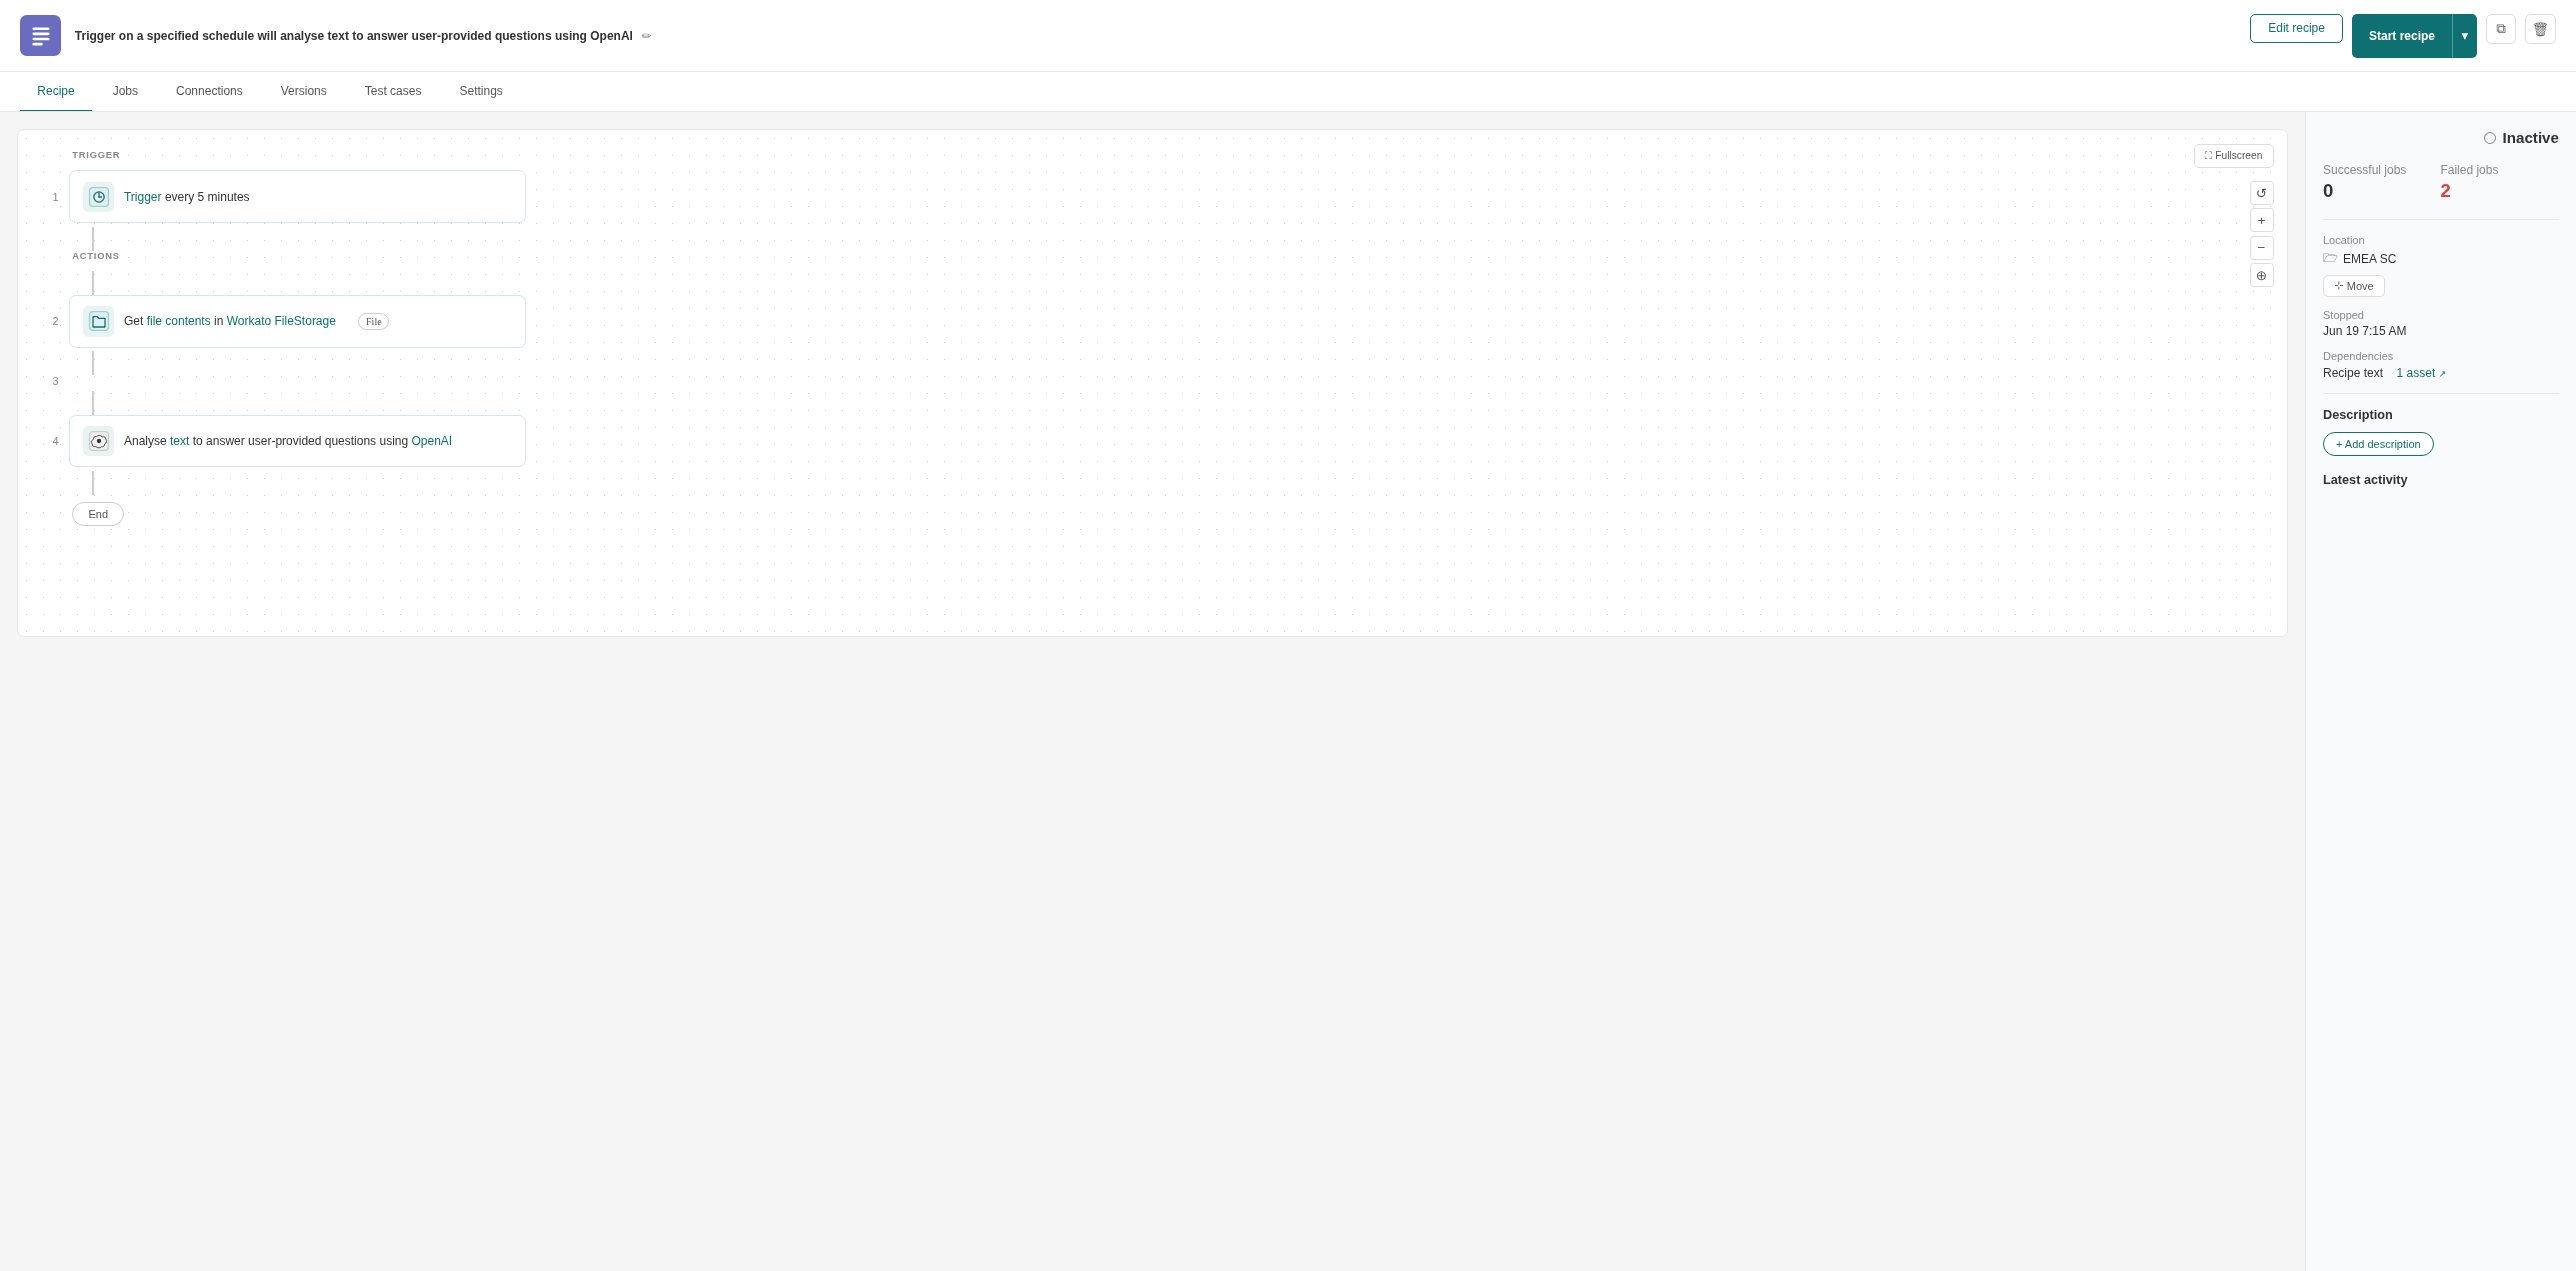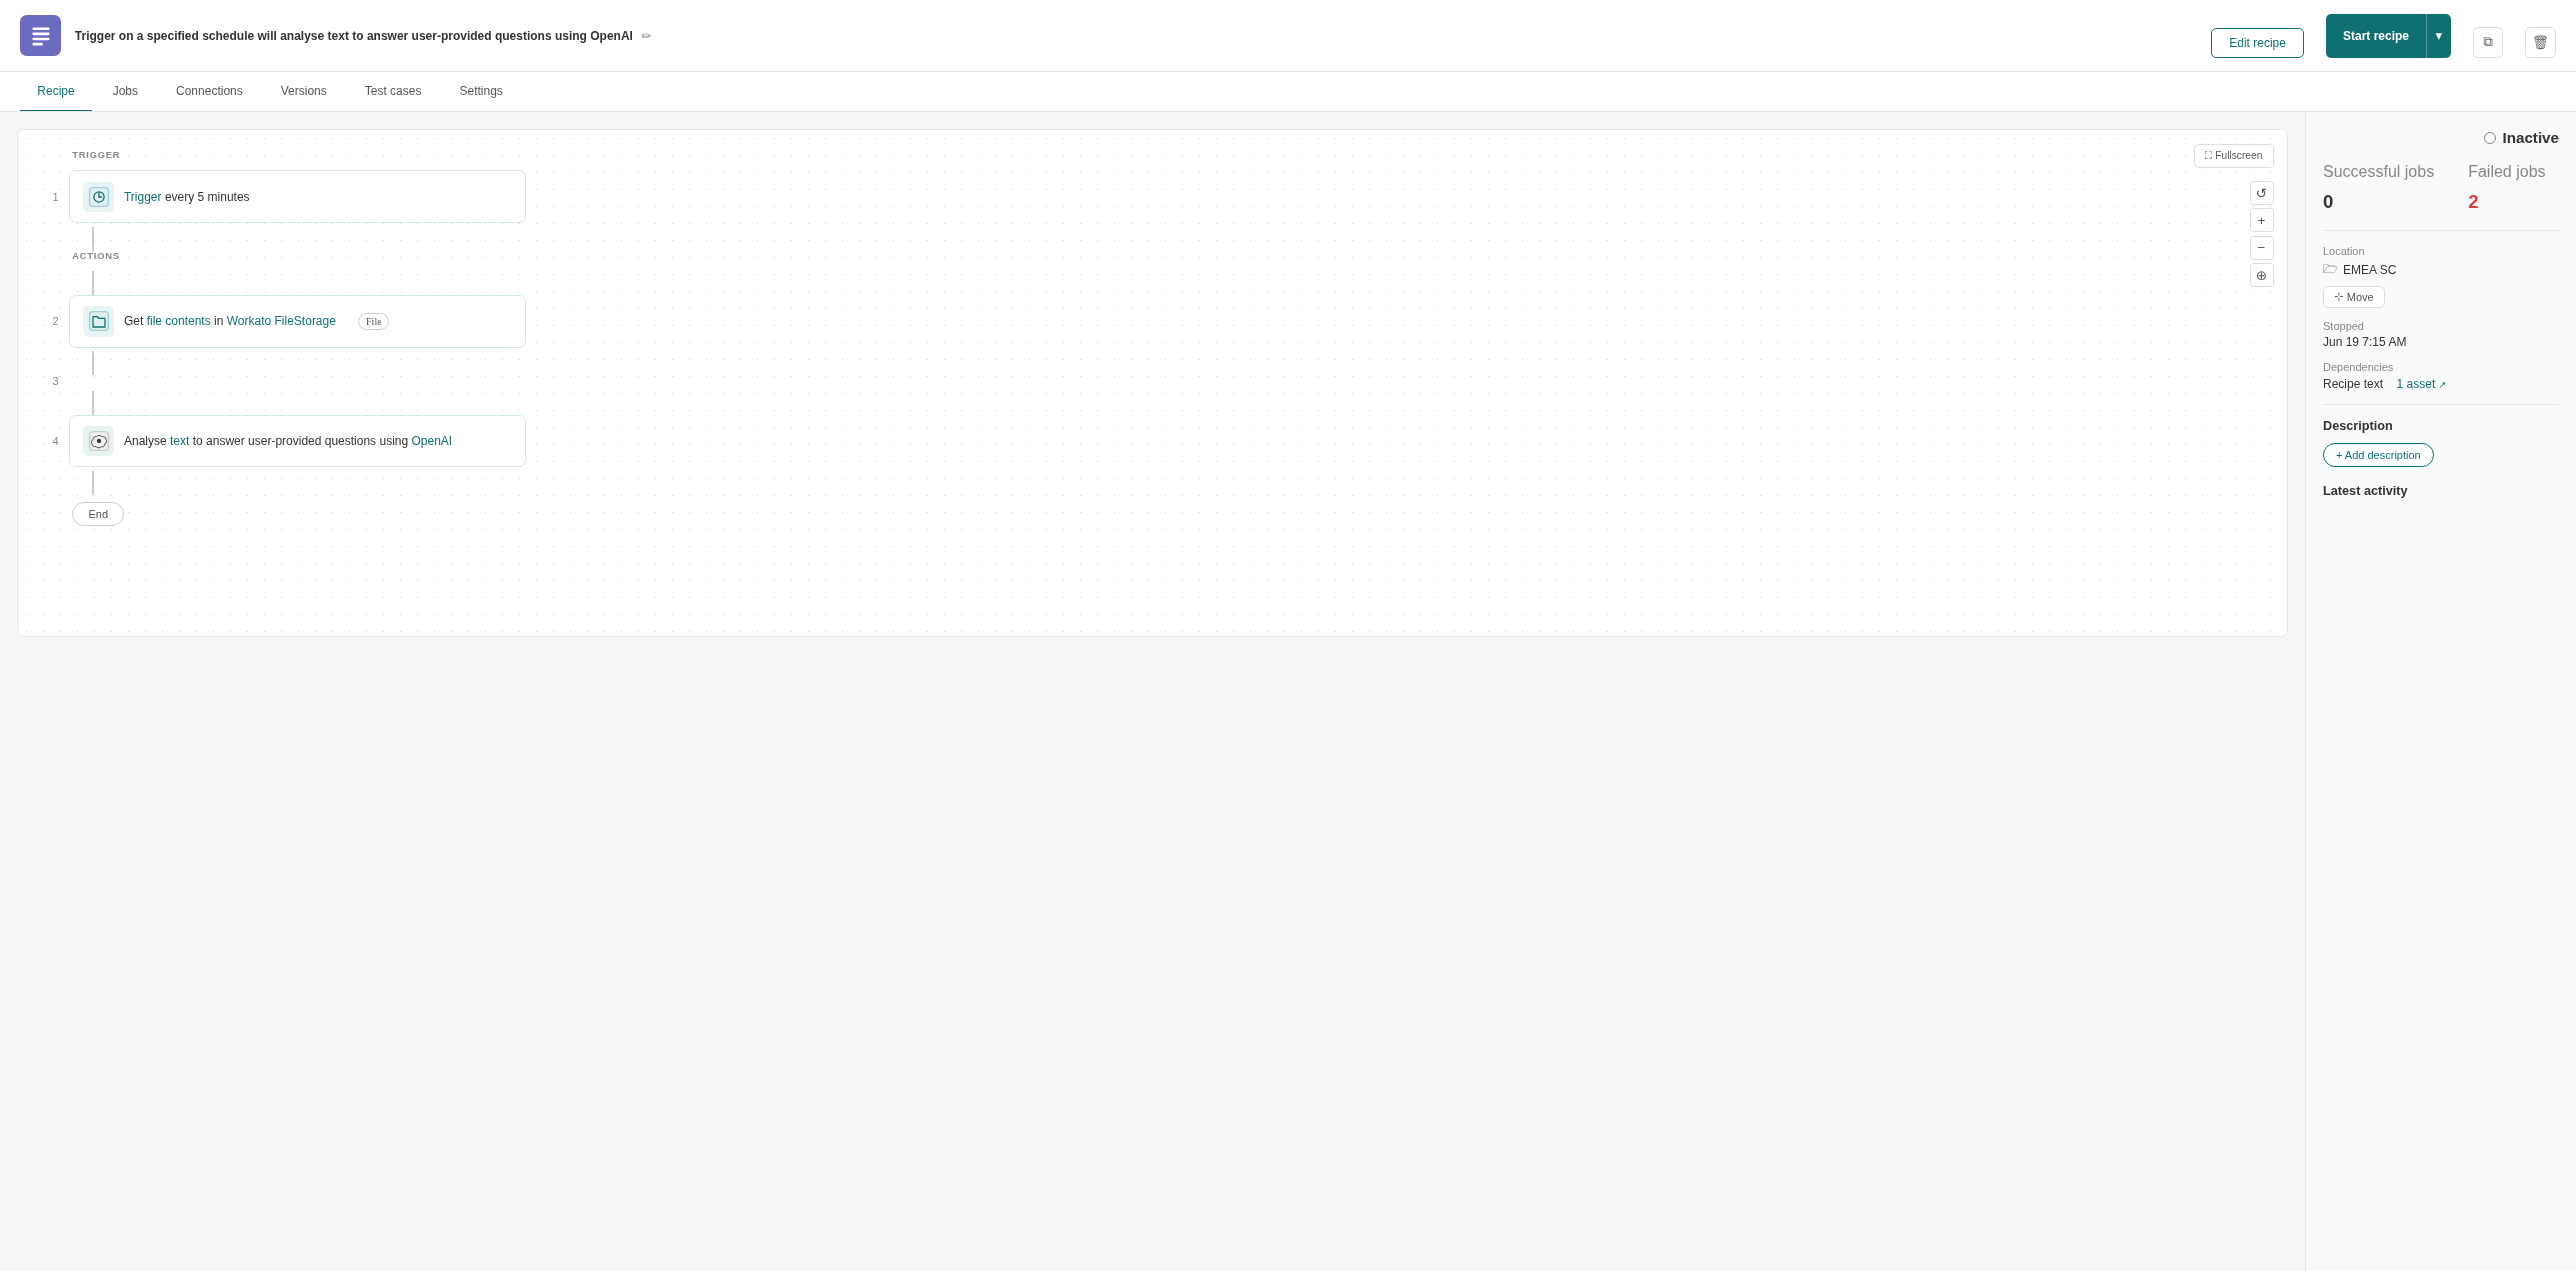--- a/index.html
+++ b/index.html
@@ -32,22 +32,22 @@
       flex-shrink: 0;
     }
     .edit-icon {
       color: #888;
       cursor: pointer;
       margin-left: 5.1px;
       font-size: 12px;
     }
     .header-actions {
       display: flex;
-      align-items: flex-end;
-      gap: 22px;
+      align-items: flex-start;
+      gap: 9px;
     }
     .btn-edit-recipe {
       padding: 6.8px 17px;
       border: 1.3px solid #0e7070;
       background: #fff;
       color: #0e7070;
       border-radius: 5.1px;
       cursor: pointer;
       font-size: 12px;
       font-weight: 500;
@@ -286,24 +286,24 @@
       font-weight: 700;
       color: #333;
     }
 
     .jobs-row {
       display: flex;
       gap: 34px;
       margin-bottom: 17px;
     }
     .job-stat label {
-      font-size: 16px;
+      font-size: 12px;
       color: #888;
       display: block;
-      margin-bottom: 10px;
+      margin-bottom: 3px;
     }
     .job-stat .value {
       font-size: 18.6px;
       font-weight: 700;
     }
     .job-stat .value.success { color: #333; }
     .job-stat .value.fail { color: #e53e3e; }
 
     .divider { border: none; border-top: 0.8px solid #e5e7eb; margin: 13.5px 0; }
 

